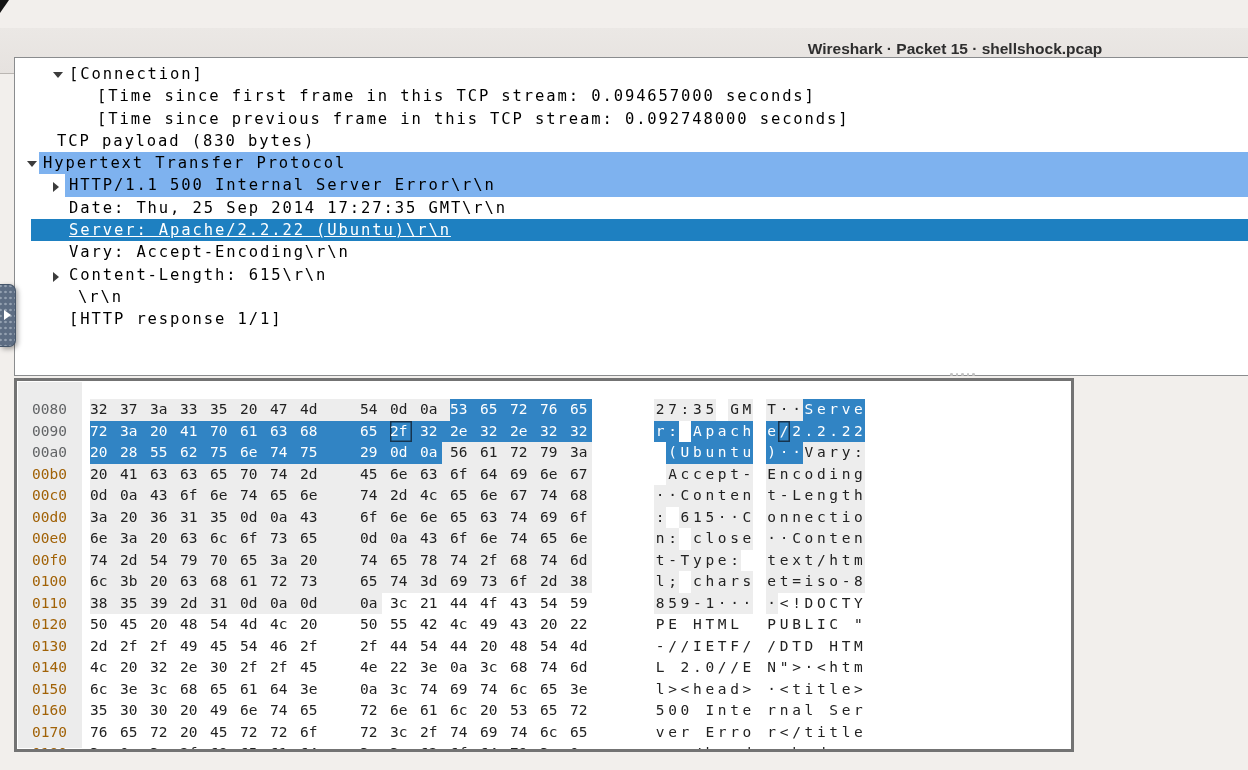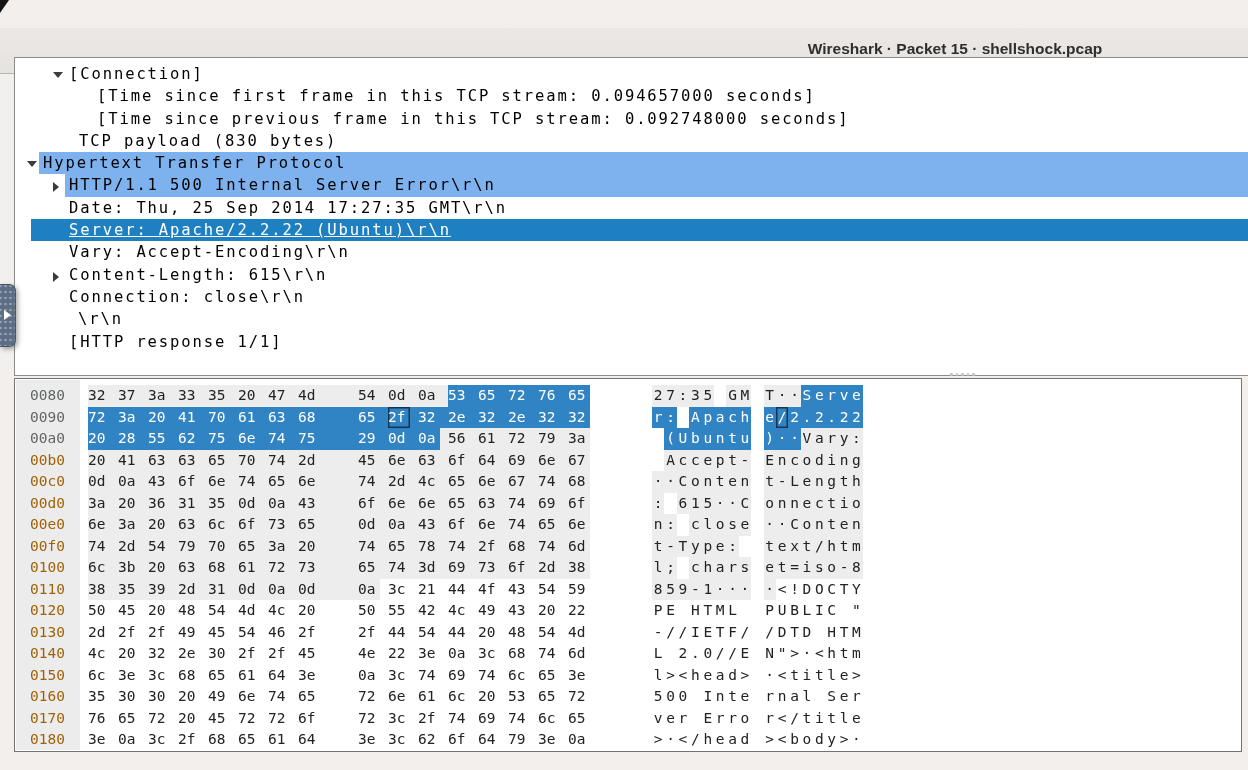--- a/index.html
+++ b/index.html
@@ -41,23 +41,23 @@
   .tree-row.sel .lbl{color:#fff;}
   .exp{position:absolute;top:8px;width:0;height:0;}
   .exp.down{border-left:5px solid transparent;border-right:5px solid transparent;border-top:6px solid #3c3c3c;margin-top:1px;}
   .exp.right{border-top:5px solid transparent;border-bottom:5px solid transparent;border-left:6px solid #3c3c3c;}
   
   .splitter{position:absolute;left:0;top:371px;width:1248px;height:7px;}
   .splitter .dots{position:absolute;left:950px;top:2px;display:flex;gap:3px;}
   .splitter .dots i{width:2.5px;height:2.5px;border-radius:50%;background:#c3c3c3;}
   
   .hex-pane{
-    position:absolute;left:14px;top:378px;width:1228px;height:374px;
-    background:#fff;border:1px solid #737373;box-sizing:border-box;
-    overflow:hidden;padding-top:6px;
+    position:absolute;left:14px;top:378px;width:1060px;height:374px;
+    background:#fff;border:3px solid #737373;box-sizing:border-box;
+    overflow:hidden;padding-top:18px;
   }
   .offset-strip{position:absolute;left:1px;top:1px;bottom:1px;width:64px;background:#ececec;}
   .hex-row{position:relative;height:21.5px;line-height:21.5px;white-space:nowrap;font-size:14.5px;}
   .hex-row .off{display:inline-block;width:36px;margin-left:15px;color:#626466;}
   .hex-row .off.dim{color:#a16207;}
   .hex-row .bytes{display:inline-block;margin-left:22px;}
   .hex-row .byte{display:inline-block;width:22px;color:#222;vertical-align:top;}
   .hex-row .bgap{display:inline-block;width:8px;vertical-align:top;height:21.5px;}
   .hex-row .bgap.wide{width:38px;}
   .hex-row .ascii{display:inline-block;margin-left:62px;}
@@ -96,21 +96,21 @@
       <span class="exp down" style="left: 38px;"></span>
       <span class="lbl" style="left: 54px;">[Connection]</span>
     </div>
     <div class="tree-row ">
       <span class="lbl" style="left: 82px;">[Time since first frame in this TCP stream: 0.094657000 seconds]</span>
     </div>
     <div class="tree-row ">
       <span class="lbl" style="left: 82px;">[Time since previous frame in this TCP stream: 0.092748000 seconds]</span>
     </div>
     <div class="tree-row ">
-      <span class="lbl" style="left: 64px; text-align: right;">TCP payload (830 bytes)</span>
+      <span class="lbl" style="left: 42px; text-align: right;">TCP payload (830 bytes)</span>
     </div>
     <div class="tree-row hl">
       <div class="band" style="left: 24px;"></div>
       <span class="exp down" style="left: 12px;"></span>
       <span class="lbl" style="left: 28px;">Hypertext Transfer Protocol</span>
     </div>
     <div class="tree-row hl">
       <div class="band" style="left: 50px;"></div>
       <span class="exp right" style="left: 38px;"></span>
       <span class="lbl" style="left: 54px;">HTTP/1.1 500 Internal Server Error\r\n</span>
@@ -121,23 +121,20 @@
     <div class="tree-row sel">
       <div class="band" style="left: 16px;"></div>
       <span class="lbl" style="left: 54px; text-decoration: underline;">Server: Apache/2.2.22 (Ubuntu)\r\n</span>
     </div>
     <div class="tree-row ">
       <span class="lbl" style="left: 54px;">Vary: Accept-Encoding\r\n</span>
     </div>
     <div class="tree-row ">
       <span class="exp right" style="left: 38px;"></span>
       <span class="lbl" style="left: 54px;">Content-Length: 615\r\n</span>
-    </div>
-    <div class="tree-row ">
-      <span class="lbl" style="left: 54px;">Connection: close\r\n</span>
     </div>
     <div class="tree-row ">
       <span class="lbl" style="left: 63px;">\r\n</span>
     </div>
     <div class="tree-row ">
       <span class="lbl" style="left: 54px;">[HTTP response 1/1]</span>
     </div>
   </div>
 
 <div class="splitter">

